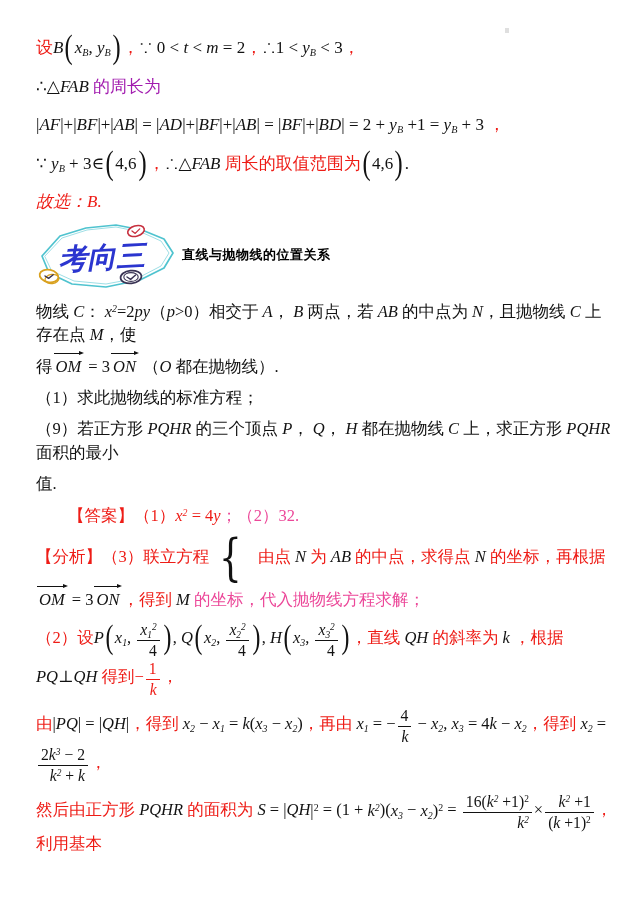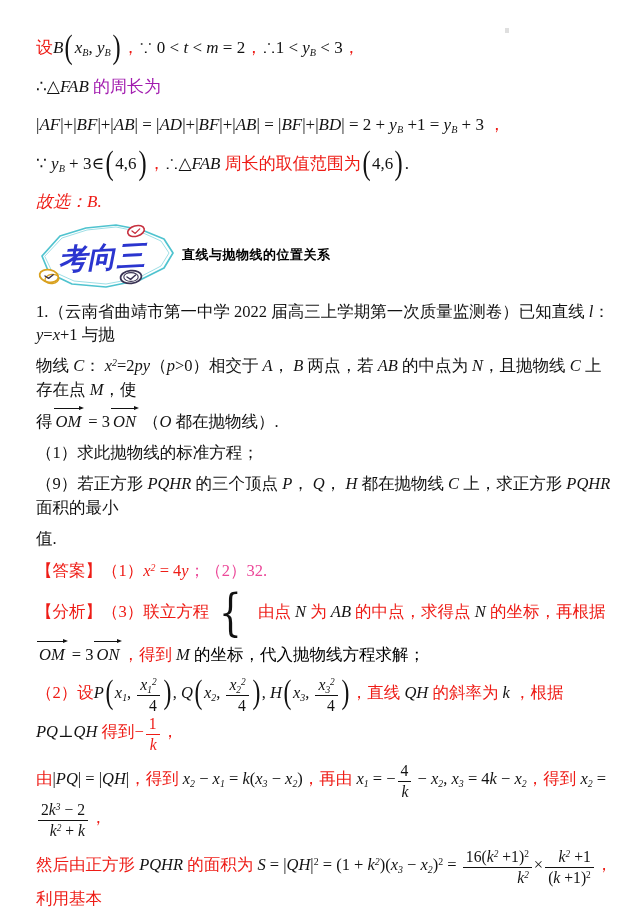--- a/index.html
+++ b/index.html
@@ -87,35 +87,34 @@
           <ellipse cx="95" cy="54" rx="7.2" ry="4.4" stroke-width="1.1"></ellipse>
           <path d="M91,54 l3.6,2.4 l5,-4.4" fill="none" stroke-width="1.4"></path>
         </g>
       </g>
       <text x="22" y="44" font-size="29" fill="#2b35cf" font-style="italic" font-weight="bold" transform="rotate(-3 70 33)" font-family="&quot;Liberation Serif&quot;,serif">考向三</text>
     </svg>
     <span class="badge-title">直线与抛物线的位置关系</span>
   </div>
 
   <div class="sec sec-problem">
-      <div class="line"><span>1.（云南省曲靖市第一中学 2022 届高三上学期第一次质量监测卷）已知直线 </span><span class="it">l</span><span>：  </span><span class="it">y</span><span>=</span><span class="it">x</span><span>+1 与抛</span></div>
       <div class="line"><span>物线 </span><span class="it">C</span><span>：  </span><span class="it">x<sup>2</sup></span><span>=2</span><span class="it">py</span><span>（</span><span class="it">p</span><span>&gt;0）相交于 </span><span class="it">A</span><span>， </span><span class="it">B</span><span> 两点，若 </span><span class="it">AB</span><span> 的中点为 </span><span class="it">N</span><span>，且抛物线 </span><span class="it">C</span><span> 上存在点 </span><span class="it">M</span><span>，使</span></div>
       <div class="line"><span>得</span><span class="vec"><span class="it">OM</span><span class="vbar"></span></span><span> = 3</span><span class="vec"><span class="it">ON</span><span class="vbar"></span></span><span> （</span><span class="it">O</span><span> 都在抛物线）.</span></div>
       <div class="line"><span>（1）求此抛物线的标准方程；</span></div>
       <div class="line"><span>（9）若正方形 </span><span class="it">PQHR</span><span> 的三个顶点 </span><span class="it">P</span><span>， </span><span class="it">Q</span><span>， </span><span class="it">H</span><span> 都在抛物线 </span><span class="it">C</span><span> 上，求正方形 </span><span class="it">PQHR</span><span> 面积的最小</span></div>
       <div class="line"><span>值.</span></div>
     </div>
 
   <div class="sec sec-answer">
-      <div class="line"><span style="color: rgb(238, 28, 22);">【答案】（1）</span><span class="it" style="color: rgb(238, 28, 22);">x<sup>2</sup></span><span style="color: rgb(238, 28, 22);"> = 4</span><span class="it" style="color: rgb(238, 28, 22);">y</span><span style="color: #ec4899; text-align: center;">；（2）32.</span></div>
+      <div class="line"><span style="color: rgb(238, 28, 22); margin-left: 32px;">【答案】（1）</span><span class="it" style="color: rgb(238, 28, 22);">x<sup>2</sup></span><span style="color: rgb(238, 28, 22);"> = 4</span><span class="it" style="color: rgb(238, 28, 22);">y</span><span style="color: #ec4899; text-align: center;">；（2）32.</span></div>
     </div>
 
   <div class="sec sec-analysis">
       <div class="line"><span style="color: rgb(238, 28, 22);">【分析】（3）联立方程</span><span class="sys">
           <span class="sbrace">{</span>
         </span><span style="color: rgb(238, 28, 22);"> 由点</span><span class="it"> N </span><span style="color: rgb(238, 28, 22);">为</span><span class="it"> AB </span><span style="color: rgb(238, 28, 22);">的中点，求得点</span><span class="it"> N </span><span style="color: rgb(238, 28, 22);">的坐标，再根据</span></div>
-      <div class="line"><span class="vec"><span class="it">OM</span><span class="vbar"></span></span><span> = 3</span><span class="vec"><span class="it">ON</span><span class="vbar"></span></span><span style="color: rgb(238, 28, 22);">，</span><span style="color: rgb(238, 28, 22);">得到</span><span class="it"> M </span><span style="color: #000000;">的坐标，代入抛物线方程求解；</span></div>
+      <div class="line"><span class="vec"><span class="it">OM</span><span class="vbar"></span></span><span> = 3</span><span class="vec"><span class="it">ON</span><span class="vbar"></span></span><span style="color: rgb(238, 28, 22);">，</span><span style="color: rgb(238, 28, 22);">得到</span><span class="it"> M </span><span style="color: #ec4899;">的坐标，代入抛物线方程求解；</span></div>
       <div class="line"><span style="color: rgb(238, 28, 22);">（2）设</span><span class="it">P</span><span class="bp">(</span><span class="it">x<sub>1</sub></span><span>, </span><span class="frac"><span class="fn"><span class="it">x<sub>1</sub><sup>2</sup></span></span><span class="fd"><span>4</span></span></span><span class="bp">)</span><span>, </span><span class="it">Q</span><span class="bp">(</span><span class="it">x<sub>2</sub></span><span>, </span><span class="frac"><span class="fn"><span class="it">x<sub>2</sub><sup>2</sup></span></span><span class="fd"><span>4</span></span></span><span class="bp">)</span><span>, </span><span class="it">H</span><span class="bp">(</span><span class="it">x<sub>3</sub></span><span>, </span><span class="frac"><span class="fn"><span class="it">x<sub>3</sub><sup>2</sup></span></span><span class="fd"><span>4</span></span></span><span class="bp">)</span><span style="color: rgb(238, 28, 22);">，直线</span><span class="it"> QH </span><span style="color: rgb(238, 28, 22);">的斜率为</span><span class="it"> k </span><span style="color: rgb(238, 28, 22);">，根据</span><span class="it"> PQ</span><span>⊥</span><span class="it">QH</span><span style="color: rgb(238, 28, 22);"> 得到</span><span style="color: rgb(238, 28, 22);">−</span><span class="frac" style="color: rgb(238, 28, 22);"><span class="fn"><span style="color: rgb(238, 28, 22);">1</span></span><span class="fd"><span class="it" style="color: rgb(238, 28, 22);">k</span></span></span><span style="color: rgb(238, 28, 22);">，</span></div>
       <div class="line"><span style="color: rgb(238, 28, 22);">由</span><span>|</span><span class="it">PQ</span><span>| = |</span><span class="it">QH</span><span>|</span><span style="color: rgb(238, 28, 22);">，</span><span style="color: rgb(238, 28, 22);">得到</span><span class="it"> x<sub>2</sub></span><span> − </span><span class="it">x<sub>1</sub></span><span> = </span><span class="it">k</span><span>(</span><span class="it">x<sub>3</sub></span><span> − </span><span class="it">x<sub>2</sub></span><span>)</span><span style="color: rgb(238, 28, 22);">，再由</span><span class="it"> x<sub>1</sub></span><span> = −</span><span class="frac"><span class="fn"><span>4</span></span><span class="fd"><span class="it">k</span></span></span><span> − </span><span class="it">x<sub>2</sub></span><span>, </span><span class="it">x<sub>3</sub></span><span> = 4</span><span class="it">k</span><span> − </span><span class="it">x<sub>2</sub></span><span style="color: rgb(238, 28, 22);">，</span><span style="color: rgb(238, 28, 22);">得到</span><span class="it"> x<sub>2</sub></span><span> = </span><span class="frac"><span class="fn"><span>2</span><span class="it">k<sup>3</sup></span><span> − 2</span></span><span class="fd"><span class="it">k<sup>2</sup></span><span> + </span><span class="it">k</span></span></span><span style="color: rgb(238, 28, 22);">，</span></div>
       <div class="line"><span style="color: rgb(238, 28, 22);">然后由正方形 </span><span class="it">PQHR</span><span style="color: rgb(238, 28, 22);"> 的面积为</span><span class="it"> S </span><span>= |</span><span class="it">QH</span><span>|<sup>2</sup></span><span> = (1 + </span><span class="it">k<sup>2</sup></span><span>)(</span><span class="it">x<sub>3</sub></span><span> − </span><span class="it">x<sub>2</sub></span><span>)<sup>2</sup></span><span> = </span><span class="frac"><span class="fn"><span>16(</span><span class="it">k<sup>2</sup></span><span> +1)<sup>2</sup></span></span><span class="fd"><span class="it">k<sup>2</sup></span></span></span><span>×</span><span class="frac"><span class="fn"><span class="it">k<sup>2</sup></span><span> +1</span></span><span class="fd"><span>(</span><span class="it">k</span><span> +1)<sup>2</sup></span></span></span><span style="color: rgb(238, 28, 22);">，利用基本</span></div>
     </div>
 
 </div>
 
 </body></html>

